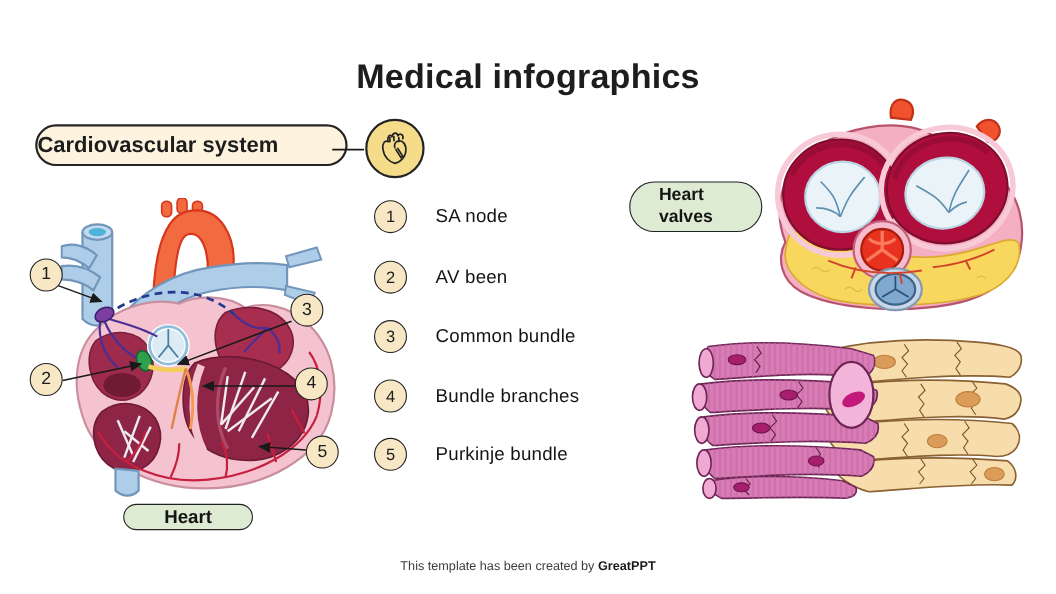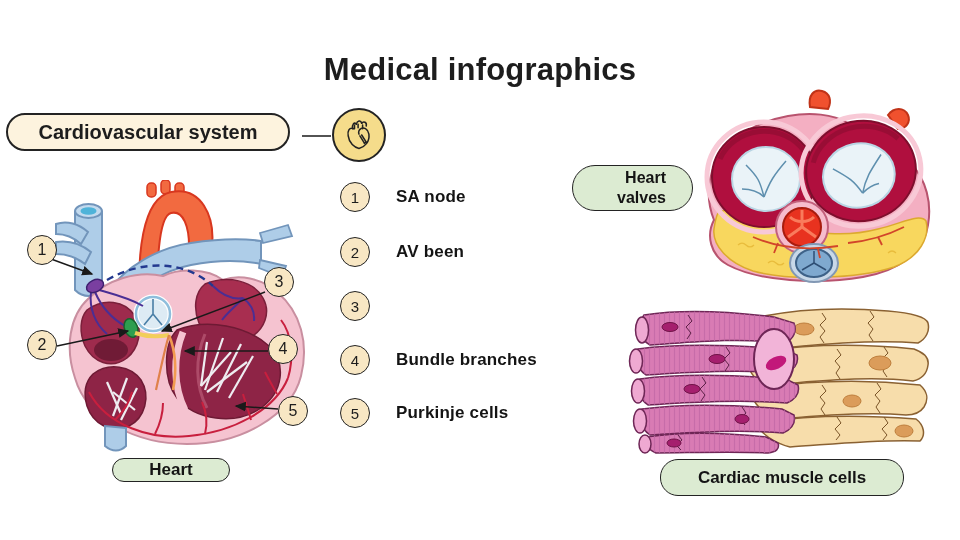--- a/index.html
+++ b/index.html
@@ -10,40 +10,40 @@
   html,body{background:#e9e9e9;}
   .slide{
     position:relative;width:960px;height:540px;background:#ffffff;
     font-family:"Liberation Sans","DejaVu Sans",sans-serif;overflow:hidden;padding-left:32px;
   }
   .title{
     position:absolute;left:0;top:52px;width:100%;text-align:center;
     font-size:31px;font-weight:800;color:var(--ink);letter-spacing:.2px;
   }
   .tag{
-    position:absolute;left:6px;top:113px;width:284px;height:38px;
+    position:absolute;left:32px;top:113px;width:284px;height:38px;
     background:var(--cream);border:2px solid var(--line);border-radius:19px;
-    display:flex;align-items:center;justify-content:center;
+    display:flex;align-items:center;
     font-size:20px;font-weight:700;color:var(--ink);z-index:4;
   }
   .tag-icon{
     position:absolute;left:332px;top:108px;width:54px;height:54px;border-radius:50%;
     background:var(--yellow);border:2px solid var(--line);
     display:flex;align-items:center;justify-content:center;z-index:4;
   }
   .legend-row{position:absolute;left:340px;display:flex;align-items:center;gap:26px;z-index:4;}
   .num-circle{
     width:30px;height:30px;border-radius:50%;background:var(--cream-circle);
     border:1.5px solid var(--line);display:flex;align-items:center;justify-content:center;
     font-size:15px;font-weight:500;color:var(--ink);flex:0 0 auto;
   }
-  .legend-label{font-size:17px;font-weight:700;color:#141414;letter-spacing:.2px;white-space:nowrap;}
+  .legend-label{font-size:17px;font-weight:400;color:#141414;letter-spacing:.2px;white-space:nowrap;}
   .pill{
     position:absolute;background:var(--green);border:1.5px solid var(--line);
-    display:flex;align-items:center;justify-content:center;text-align:right;
+    display:flex;align-items:center;justify-content:center;text-align:left;
     font-weight:600;color:#141414;z-index:4;
   }
   .pill-heart-valves{left:572px;top:165px;width:121px;height:46px;border-radius:23px;font-size:16px;line-height:1.25;padding:0 26px;}
   .pill-heart{left:112px;top:458px;width:118px;height:24px;border-radius:18px;font-size:17px;}
   .pill-muscle{left:660px;top:459px;width:244px;height:37px;border-radius:18px;font-size:17px;}
   .callout{
     position:absolute;width:30px;height:30px;border-radius:50%;
     background:var(--cream-circle);border:1.5px solid var(--line);
     display:flex;align-items:center;justify-content:center;
     font-size:16px;font-weight:500;color:var(--ink);z-index:6;
@@ -83,28 +83,29 @@
   <div class="legend-row" style="top:182px">
     <div class="num-circle">1</div>
     <div class="legend-label">SA node</div>
   </div>
   <div class="legend-row" style="top:237px">
     <div class="num-circle">2</div>
     <div class="legend-label">AV been</div>
   </div>
   <div class="legend-row" style="top:291px">
     <div class="num-circle">3</div>
+    <div class="legend-label">Common bundle</div>
   </div>
   <div class="legend-row" style="top:345px">
     <div class="num-circle">4</div>
     <div class="legend-label">Bundle branches</div>
   </div>
   <div class="legend-row" style="top:398px">
     <div class="num-circle">5</div>
-    <div class="legend-label">Purkinje cells</div>
+    <div class="legend-label">Purkinje bundle</div>
   </div>
 
   <svg class="art" style="left:55px;top:180px" width="255" height="272" viewBox="0 0 255 272">
 
     <g>
       <path d="M20,32 L20,110 C28,118 40,118 47,110 L47,32 Z" fill="#AECDE8" stroke="#7295BB" stroke-width="2"></path>
       <ellipse cx="33.5" cy="31" rx="13.5" ry="7" fill="#C3DAEE" stroke="#7295BB" stroke-width="2"></ellipse>
       <ellipse cx="33.5" cy="31" rx="8" ry="3.8" fill="#4FB3D9"></ellipse>
     </g>
 
@@ -337,16 +338,19 @@
   </svg>
 
   <div class="callout" style="left:27px;top:235px">1</div>
   <div class="callout" style="left:27px;top:330px">2</div>
   <div class="callout" style="left:264px;top:267px">3</div>
   <div class="callout" style="left:268px;top:334px">4</div>
   <div class="callout" style="left:278px;top:396px">5</div>
 
   <div class="pill pill-heart-valves">Heart valves</div>
   <div class="pill pill-heart">Heart</div>
-  <div class="pill pill-muscle">Cardiac muscle cells</div>
-
+
+  <div class="footer">
+    <span>This template has been created by</span>
+    <b>GreatPPT</b>
+  </div>
 
 </div>
 
 </body></html>

